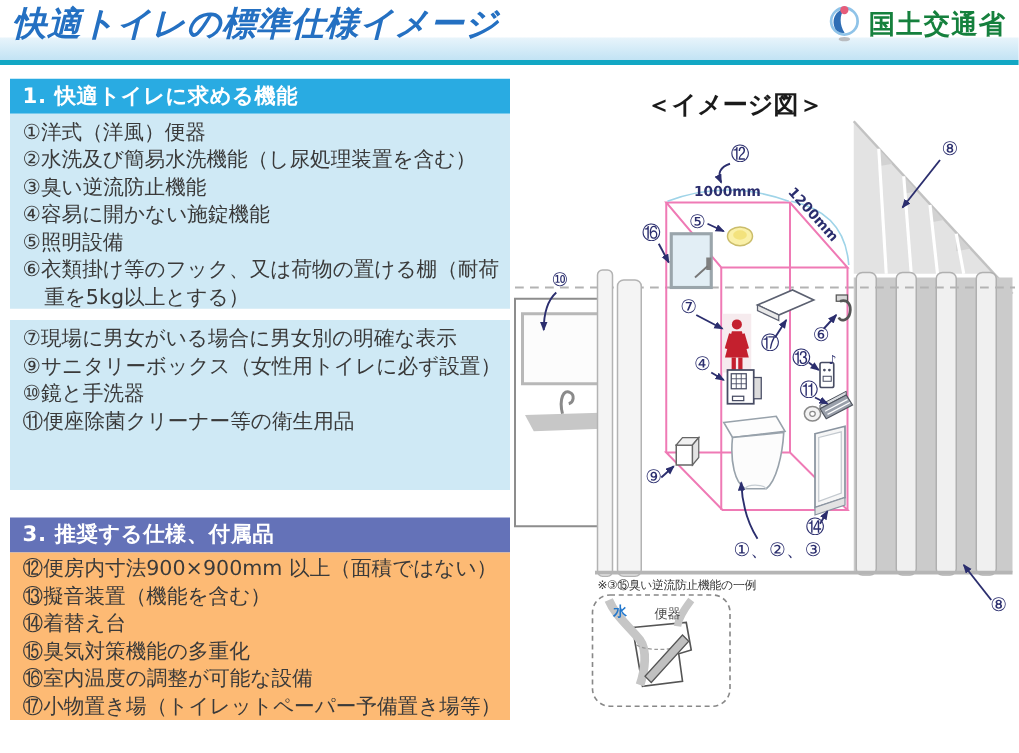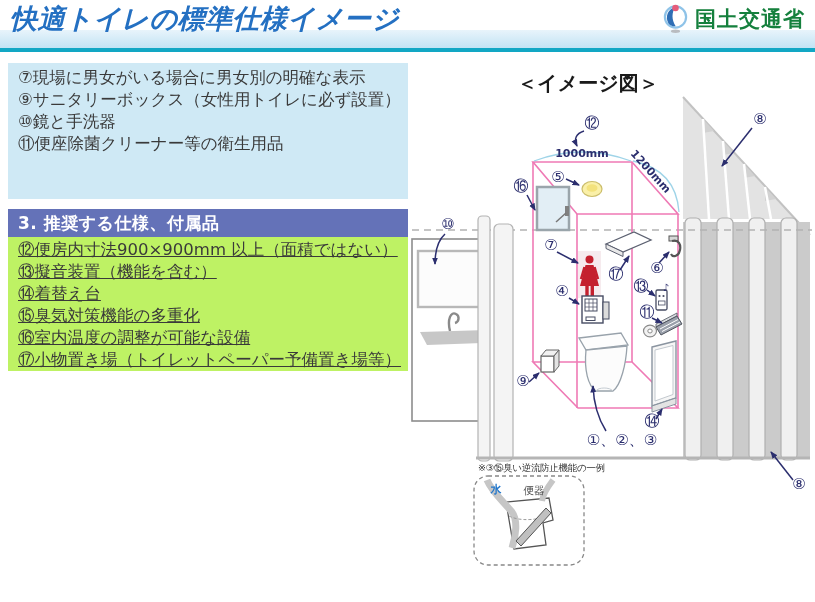--- a/index.html
+++ b/index.html
@@ -18,23 +18,23 @@
   .gov-logo { position:absolute; right:10px; top:3px; display:flex; align-items:center; gap:6px; z-index:3; }
   .gov-logo .name { font-size:21px; font-weight:bold; color:#15803d; letter-spacing:1px; }
   
   .left-panel { position:absolute; left:8px; top:63px; width:400px; }
   .sec-header { height:28px; line-height:28px; padding-left:10px; font-size:17px;
                 font-weight:bold; color:#ffffff; letter-spacing:0.5px; }
   .sec-header.blue { background:#29abe2; }
   .sec-header.purple { background:#6472b8; }
   .sec-body { padding:4px 4px 0 10px; font-size:16.5px; line-height:22px; color:#3a3a3a; overflow:hidden; }
   .sec-body.blue { background:#cfe9f5; }
-  .sec-body.cream { background:#bef264;text-decoration:underline; }
+  .sec-body.cream { background:#fdba74; }
   .body-1 { height:156px; }
-  .body-2 { height:136px; margin-bottom:10px; }
+  .body-2 { height:136px; margin-bottom:22px; }
   .body-3 { height:134px; padding-top:2px; }
   .sec-1 { margin-bottom:9px; }
   .item { padding-left:1.05em; text-indent:-1.05em; }
   
   .diagram-svg { position:absolute; left:405px; top:55px; width:410px; height:547px; }
   .navy-arrow { stroke:#2b2e6e; stroke-width:1.5; fill:none; marker-end:url(#ah); }
   .callout-num { font-size:15px; fill:#2b2e6e; text-anchor:middle;
                  font-family:"DejaVu Sans","Liberation Sans",sans-serif; }
   .dim-text { font-size:11px; font-weight:bold; fill:#2b2e6e; text-anchor:middle; }
   .pink { stroke:#ef7ab5; stroke-width:1.6; fill:none; }
@@ -50,20 +50,31 @@
     <ellipse cx="13.5" cy="28.3" rx="4.6" ry="1.7" fill="#b9bcc0"></ellipse>
     <circle cx="13.5" cy="14" r="10.6" fill="none" stroke="#8fc3e8" stroke-width="2.2"></circle>
     <path d="M6.5,20.5 C2.5,13.5 6.5,5 13.5,4.2 C9.5,9 9.5,17 13.7,23.2 C11,23.8 8.5,22.5 6.5,20.5 Z" fill="#2f6eb5"></path>
     <circle cx="13.5" cy="5" r="3.3" fill="#e65c7a"></circle>
   </svg>
   <span class="name">国土交通省</span>
 </div>
 
 <div class="left-panel">
 
+  <div class="sec-1">
+    <div class="sec-header blue">1. 快適トイレに求める機能</div>
+    <div class="sec-body blue body-1">
+      <div class="item">①洋式（洋風）便器</div>
+      <div class="item">②水洗及び簡易水洗機能（し尿処理装置を含む）</div>
+      <div class="item">③臭い逆流防止機能</div>
+      <div class="item">④容易に開かない施錠機能</div>
+      <div class="item">⑤照明設備</div>
+      <div class="item">⑥衣類掛け等のフック、又は荷物の置ける棚（耐荷重を5kg以上とする）</div>
+    </div>
+  </div>
 
   <div>
     <div class="sec-body blue body-2">
       <div class="item">⑦現場に男女がいる場合に男女別の明確な表示</div>
       <div class="item">⑨サニタリーボックス（女性用トイレに必ず設置）</div>
       <div class="item">⑩鏡と手洗器</div>
       <div class="item">⑪便座除菌クリーナー等の衛生用品</div>
     </div>
   </div>
 

